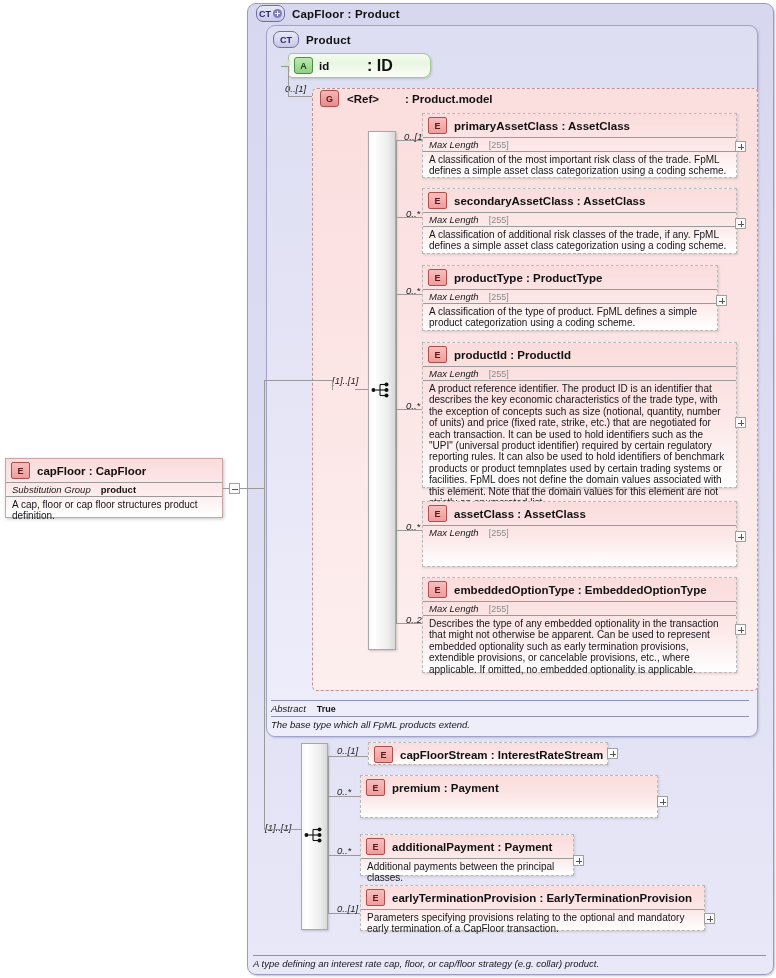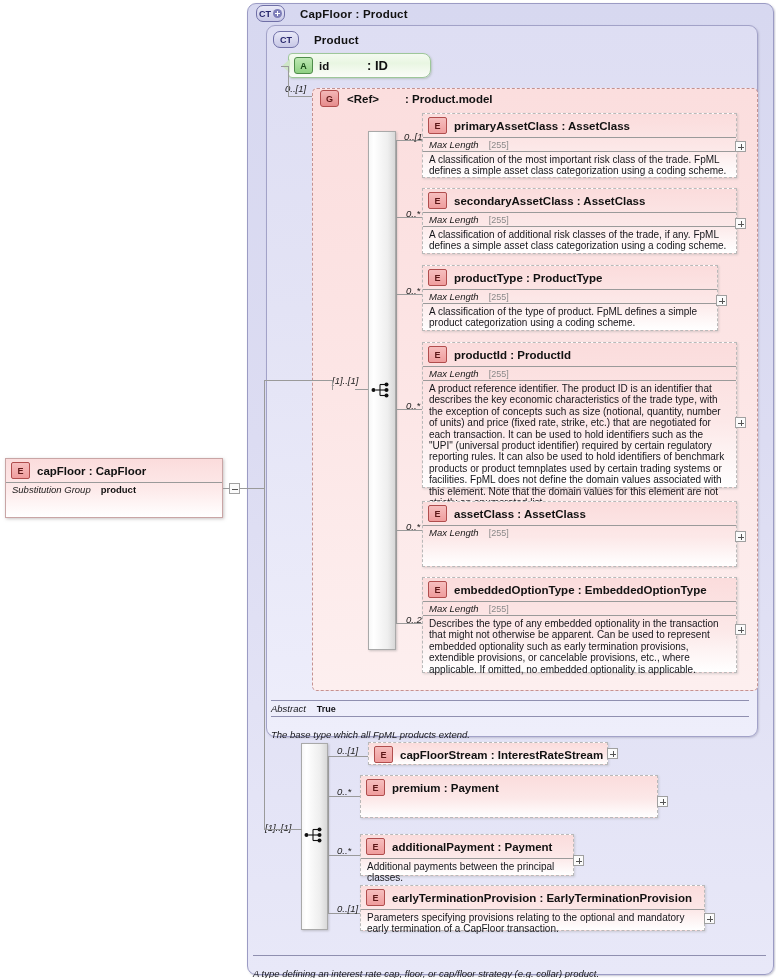--- a/index.html
+++ b/index.html
@@ -33,21 +33,21 @@
     box-sizing:border-box;
     border:1px solid #a2a2c8;
     border-radius:9px;
     background:linear-gradient(180deg,#dedef3 0%,#e3e3f5 40%,#eeeefb 100%);
     box-shadow:1px 1px 2px rgba(120,120,150,.35);
   }
 
   
   .ct-head{
     position:absolute;
-    display:flex;align-items:center;gap:15px;
+    display:flex;align-items:center;gap:7px;
     font-size:11.5px;font-weight:bold;color:#111111;
     letter-spacing:.2px;
     white-space:nowrap;
   }
   .badge-ct{
     display:inline-flex;align-items:center;justify-content:center;
     height:15px;min-width:22px;padding:0 2px;
     border:1px solid #6f6fa6;
     border-radius:7px;
     background:linear-gradient(180deg,#e9e9f8,#c8c8e6);
@@ -88,21 +88,21 @@
     display:flex;align-items:center;gap:6px;padding-left:5px;
   }
   .badge-a{
     display:inline-flex;align-items:center;justify-content:center;
     width:17px;height:15px;
     border:1px solid #4e8c4a;border-radius:3px;
     background:linear-gradient(180deg,#bde8b3,#8fd183);
     font-size:9px;font-weight:bold;color:#184a16;
   }
   .attr-name{font-size:11.5px;font-weight:bold;color:#111;}
-  .attr-type{font-size:13px;font-weight:bold;color:#111;position:absolute;left:78px;}
+  .attr-type{font-size:16px;font-weight:bold;color:#111;position:absolute;left:78px;}
 
   
   .grp-box{
     left:312px; top:88px; width:446px; height:603px;
     box-sizing:border-box;
     border:1px dashed #c49292;
     border-radius:5px;
     background:linear-gradient(180deg,#fbdede 0%,#fce3e3 35%,#fdefef 100%);
   }
   .grp-head{
@@ -195,21 +195,21 @@
     border:1px solid #c9a5a5;
     background:linear-gradient(180deg,#fbdcdc 0%,#fde9e9 50%,#ffffff 100%);
     box-shadow:1px 1px 3px rgba(150,140,140,.5);
   }
 
   
   .footer-row{
     position:absolute;
     border-top:1px solid #8f8fb0;
     font-size:9.5px;font-style:italic;color:#15151a;
-    padding-top:12px;
+    padding-top:2px;
     white-space:nowrap;
   }
   .abstract-row{
     position:absolute;
     border-top:1px solid #8f8fb0;
     font-size:9.5px;color:#15151a;
     padding-top:2px;
     display:flex;align-items:center;gap:11px;
     white-space:nowrap;
   }
@@ -432,20 +432,21 @@
 
   <div class="abs capfloor-box">
     <div class="el-title">
       <span class="badge-e">E</span>
       <span>capFloor : CapFloor</span>
     </div>
     <div class="el-facet">
       <span>Substitution Group</span>
         <span class="fval-dark">product</span>
     </div>
+    <div class="el-doc">A cap, floor or cap floor structures product definition.</div>
   </div>
 
   <div class="ln lnh" style="left:223px;top:488px;width:6px;"></div>
   <div class="tog" style="left:229px;top:483px;"></div>
 
   <div class="ln lnh" style="left:240px;top:488px;width:24px;"></div>
   <div class="ln lnv" style="left:264px;top:380px;height:449px;"></div>
   <div class="ln lnh" style="left:264px;top:380px;width:68px;"></div>
   <div class="ln lnv" style="left:332px;top:380px;height:10px;"></div>
   <div class="ln lnh" style="left:264px;top:829px;width:38px;"></div>

